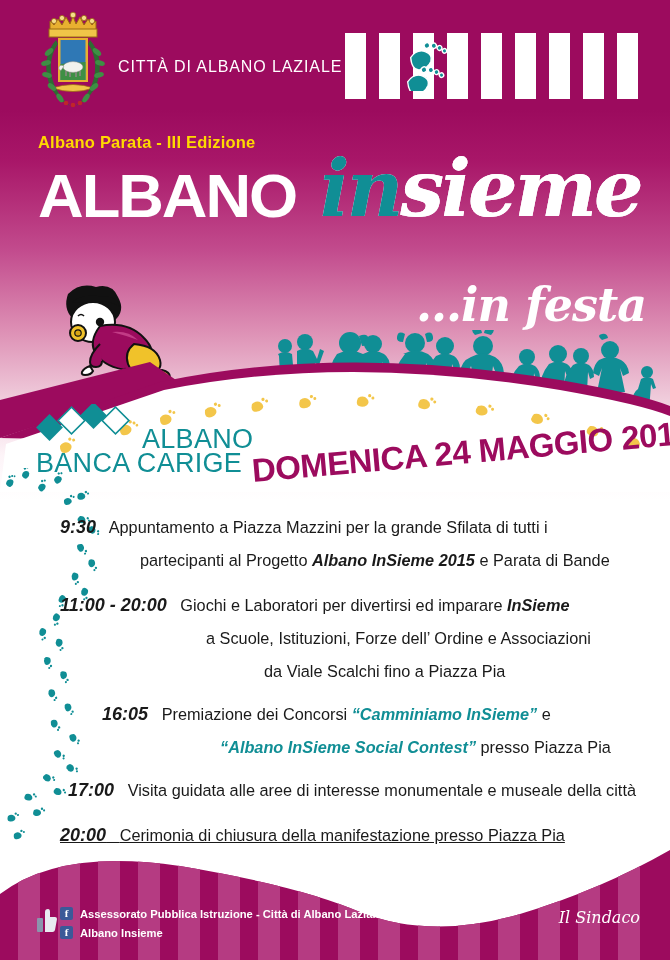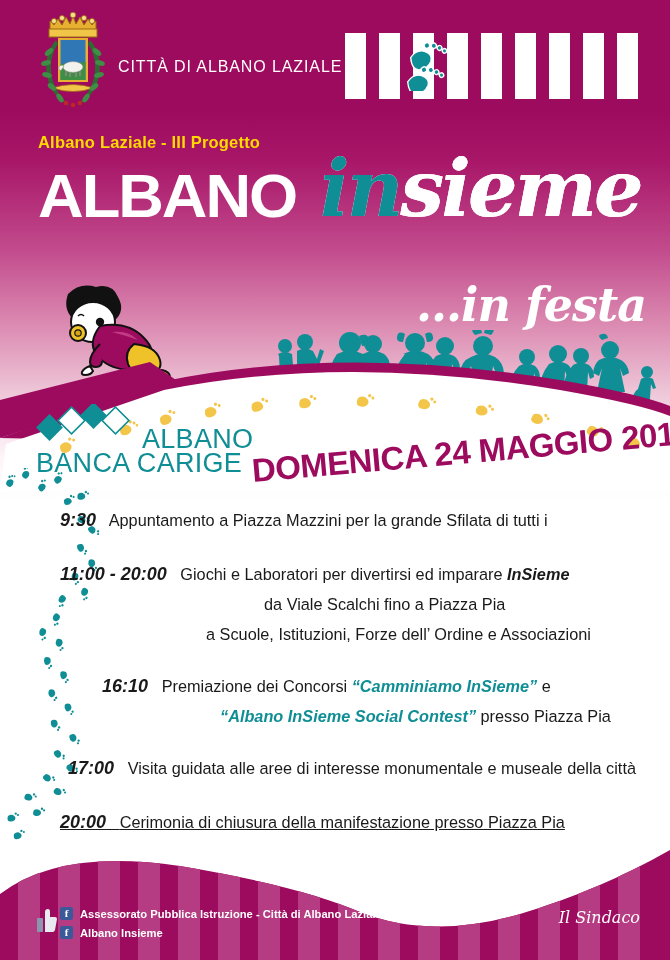--- a/index.html
+++ b/index.html
@@ -77,21 +77,21 @@
     position:absolute;left:252px;top:452px;color:#9c0b5e;font-weight:bold;
     font-size:33px;letter-spacing:-.5px;white-space:nowrap;
     transform:rotate(-5deg);transform-origin:left center;
     font-family:"Liberation Sans",sans-serif;
   }
   
   .trail{position:absolute;left:0;top:468px;width:130px;height:380px;}
   
   .schedule{position:absolute;left:60px;top:505px;width:600px;}
   .ev{margin-bottom:14px;color:#1a1a1a;}
-  .ev .ln{display:block;font-size:16.3px;line-height:30px;}
+  .ev .ln{display:block;font-size:16.3px;line-height:21px;margin-top:12px;}
   .ev .tm{font-weight:bold;font-style:italic;font-size:18px;}
   .ev .hl{font-weight:bold;font-style:italic;}
   .ev .teal{color:#108e95;font-weight:bold;font-style:italic;}
   .r1{padding-left:48px;}
   .r1 .l1{text-indent:-48px;}
   .r1 .l2{padding-left:32px;}
   .r2{padding-left:40px;}
   .r2 .l1{text-indent:-40px;}
   .r3{padding-left:100px;}
   .r3 .l1{text-indent:-100px;}
@@ -199,21 +199,21 @@
           <path d="M8 28 q10 -5 16 2 q5 6 0 11 q-6 5 -14 2 q-7 -3 -2 -15 z"></path>
           <circle cx="28" cy="25" r="2.8"></circle>
             <circle cx="34" cy="28.5" r="2.6"></circle>
           <circle cx="38" cy="33" r="2.4"></circle>
             <circle cx="41" cy="38" r="2.2"></circle>
         </g>
       </svg>
     </div>
   </div>
 
-  <div class="edition">Albano Laziale - III Progetto</div>
+  <div class="edition">Albano Parata - III Edizione</div>
 
   <div class="title-wrap">
     <div class="t-albano">ALBANO</div>
     <div class="t-insieme"><span>in</span><span class="white-part">sieme</span></div>
   </div>
   <div class="t-festa">...in festa</div>
 
   <svg class="mascot" viewBox="0 0 190 115">
 
     <path d="M30 12 q12 -12 28 -7 q16 -4 22 10 q8 14 -4 24 q-6 6 -16 5 q-16 2 -26 -8 q-9 -10 -4 -24 z" fill="#111"></path>
@@ -551,31 +551,32 @@
           <path d="M0 0 q9 -5 15 2 q4 6 -1 10 q-6 4 -13 1 q-6 -3 -1 -13z"></path>
           <circle cx="19" cy="-3" r="2.8"></circle>
           <circle cx="24" cy="1" r="2.5"></circle>
         </g>
     </g>
   </svg>
 
   <div class="schedule">
     <div class="ev r1">
       <span class="ln l1"><span class="tm">9:30</span>&nbsp;&nbsp; <span>Appuntamento a Piazza Mazzini per la grande Sfilata di tutti i</span></span>
+      <span class="ln l2"><span>partecipanti al Progetto </span><span class="hl">Albano InSieme 2015</span><span> e Parata di Bande</span></span>
     </div>
 
 
     <div class="ev r3" style="margin-top:24px">
       <span class="ln l1"><span class="tm">11:00 - 20:00</span>&nbsp;&nbsp; <span>Giochi e Laboratori per divertirsi ed imparare </span><span class="hl">InSieme</span></span>
+      <span class="ln l2"><span>a  Scuole, Istituzioni, Forze dell’ Ordine e Associazioni</span></span>
       <span class="ln l3"><span>da Viale Scalchi fino a Piazza Pia</span></span>
-      <span class="ln l2"><span>a  Scuole, Istituzioni, Forze dell’ Ordine e Associazioni</span></span>
     </div>
 
     <div class="ev r4" style="margin-top:22px">
-      <span class="ln l1"><span class="tm">16:10</span>&nbsp;&nbsp; <span>Premiazione dei Concorsi </span><span class="teal">“Camminiamo InSieme”</span><span> e</span></span>
+      <span class="ln l1"><span class="tm">16:05</span>&nbsp;&nbsp; <span>Premiazione dei Concorsi </span><span class="teal">“Camminiamo InSieme”</span><span> e</span></span>
       <span class="ln l2"><span class="teal">“Albano InSieme Social Contest”</span><span>  presso Piazza Pia</span></span>
     </div>
 
     <div class="ev r5" style="margin-top:22px">
       <span class="ln l1"><span class="tm">17:00</span>&nbsp;&nbsp; <span>Visita guidata alle aree di interesse monumentale e museale della città</span></span>
     </div>
 
     <div class="ev r6" style="margin-top:24px">
       <span class="ln l1"><span class="tm">20:00</span>&nbsp;&nbsp; <span>Cerimonia di chiusura della manifestazione presso Piazza Pia</span></span>
     </div>

